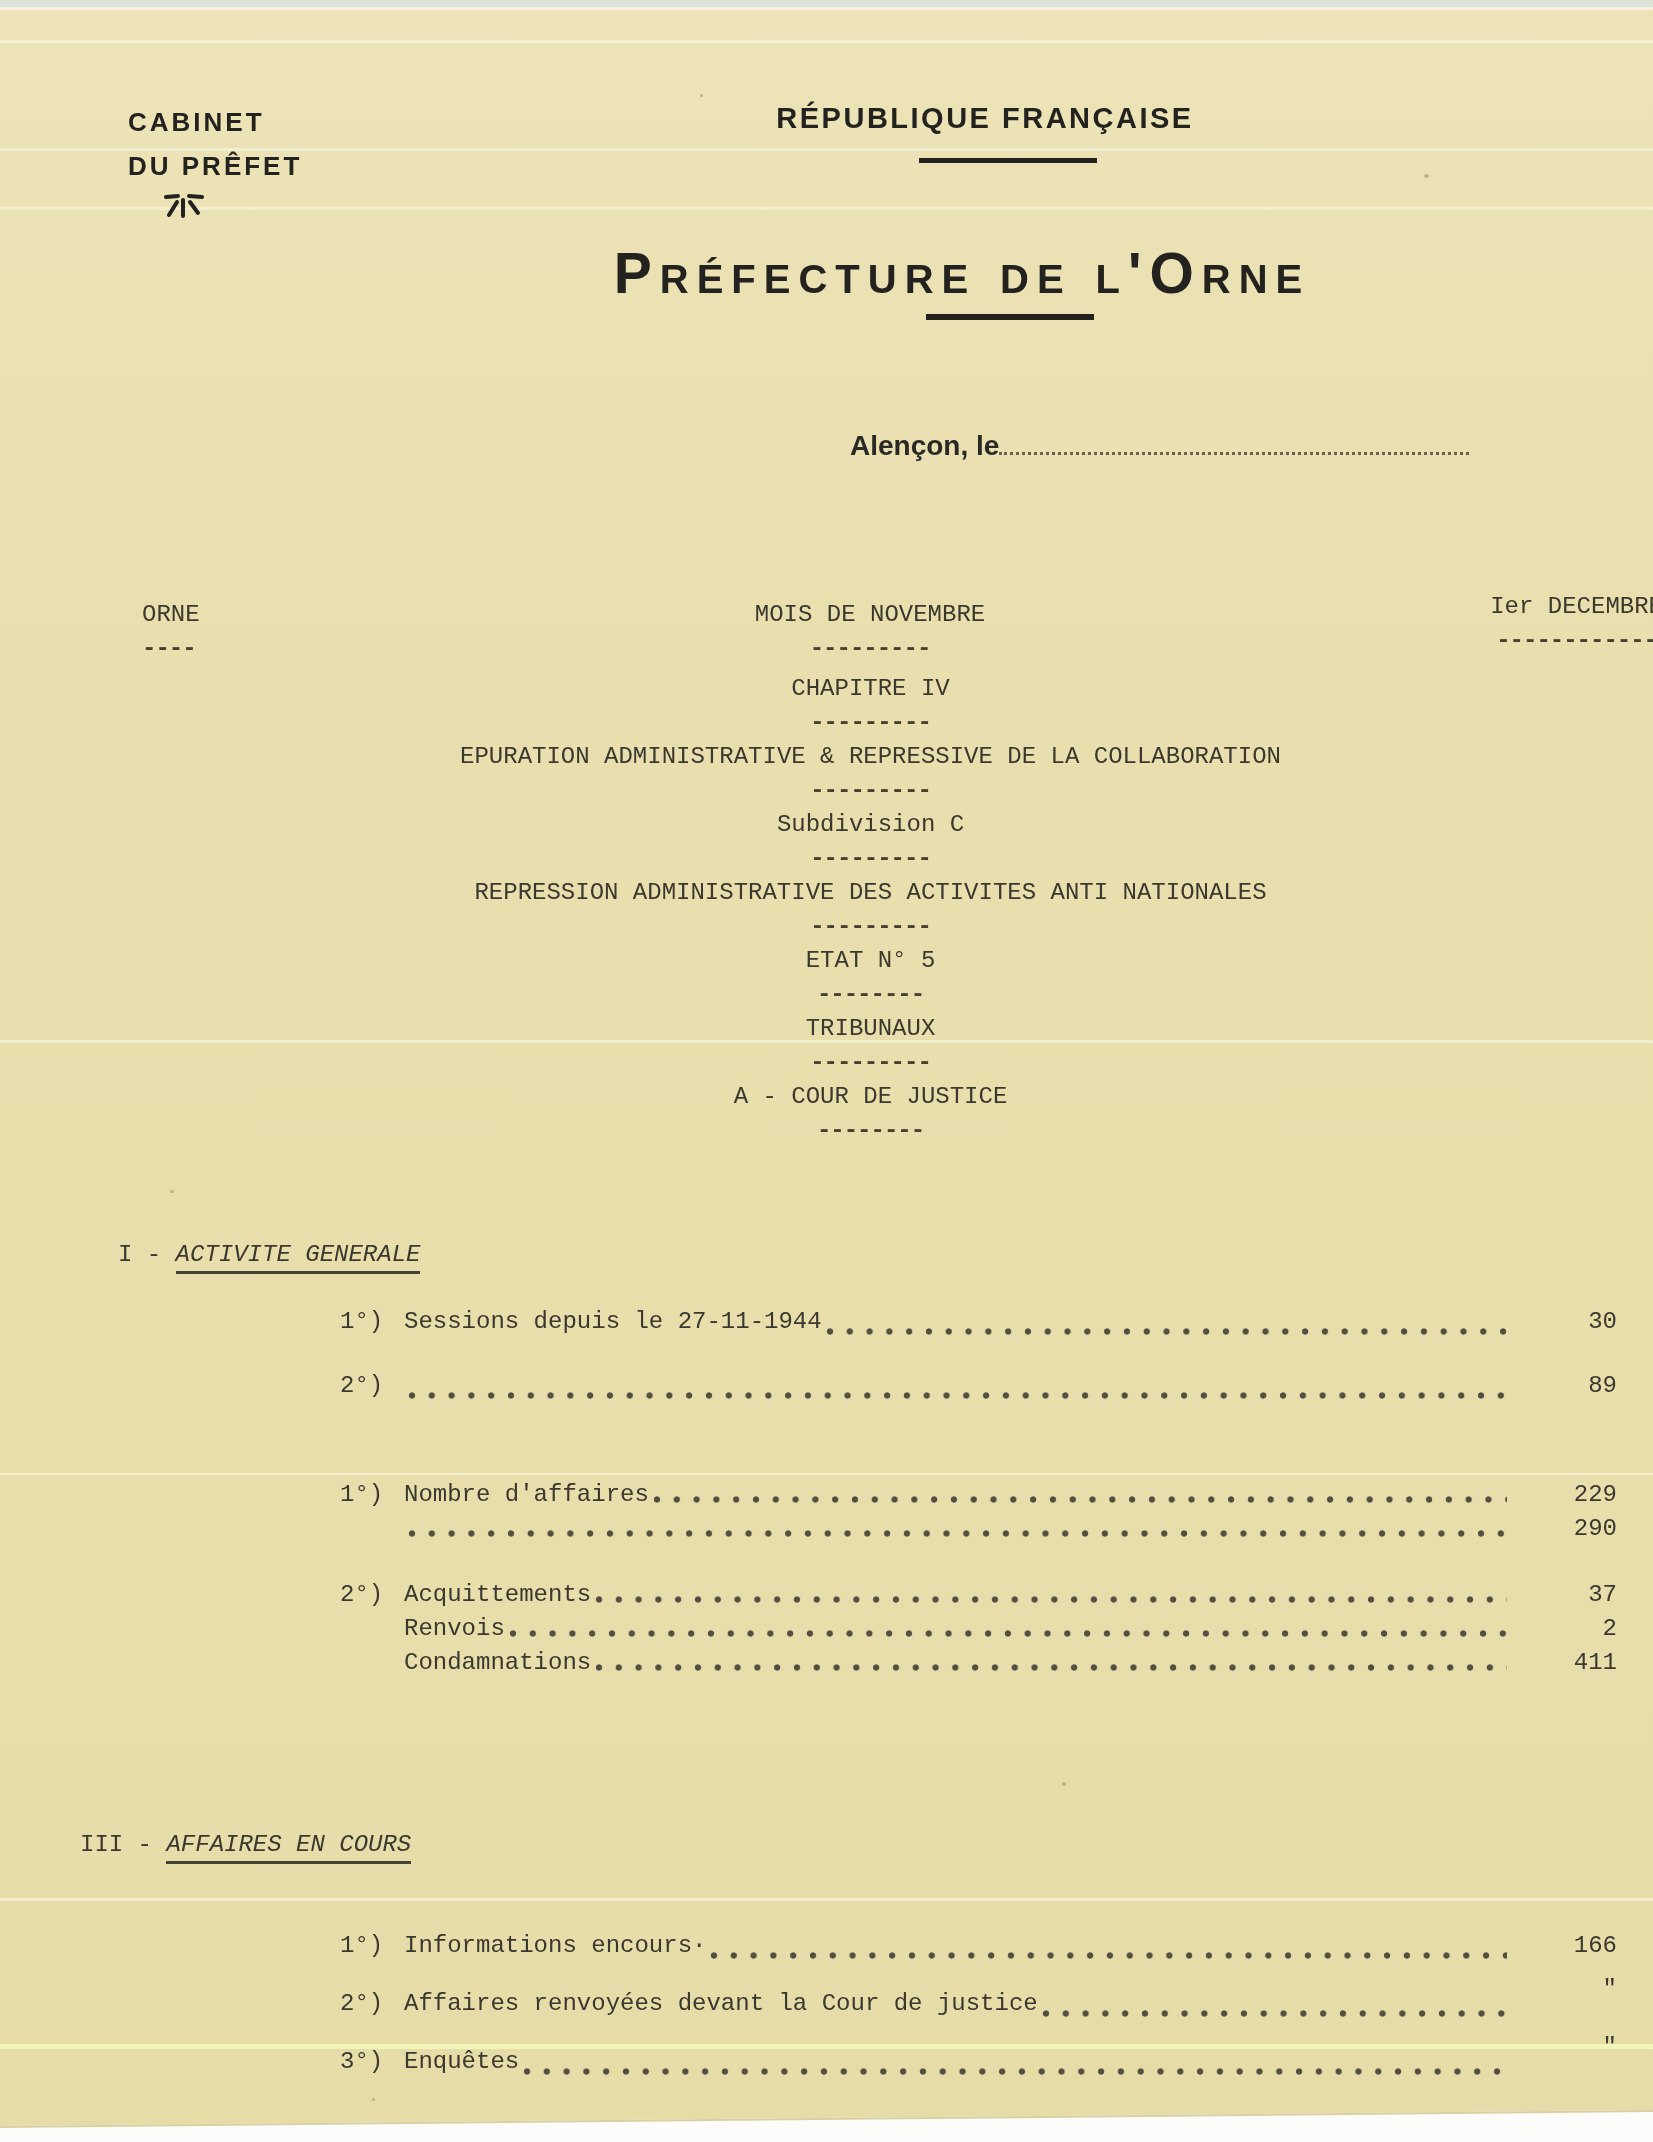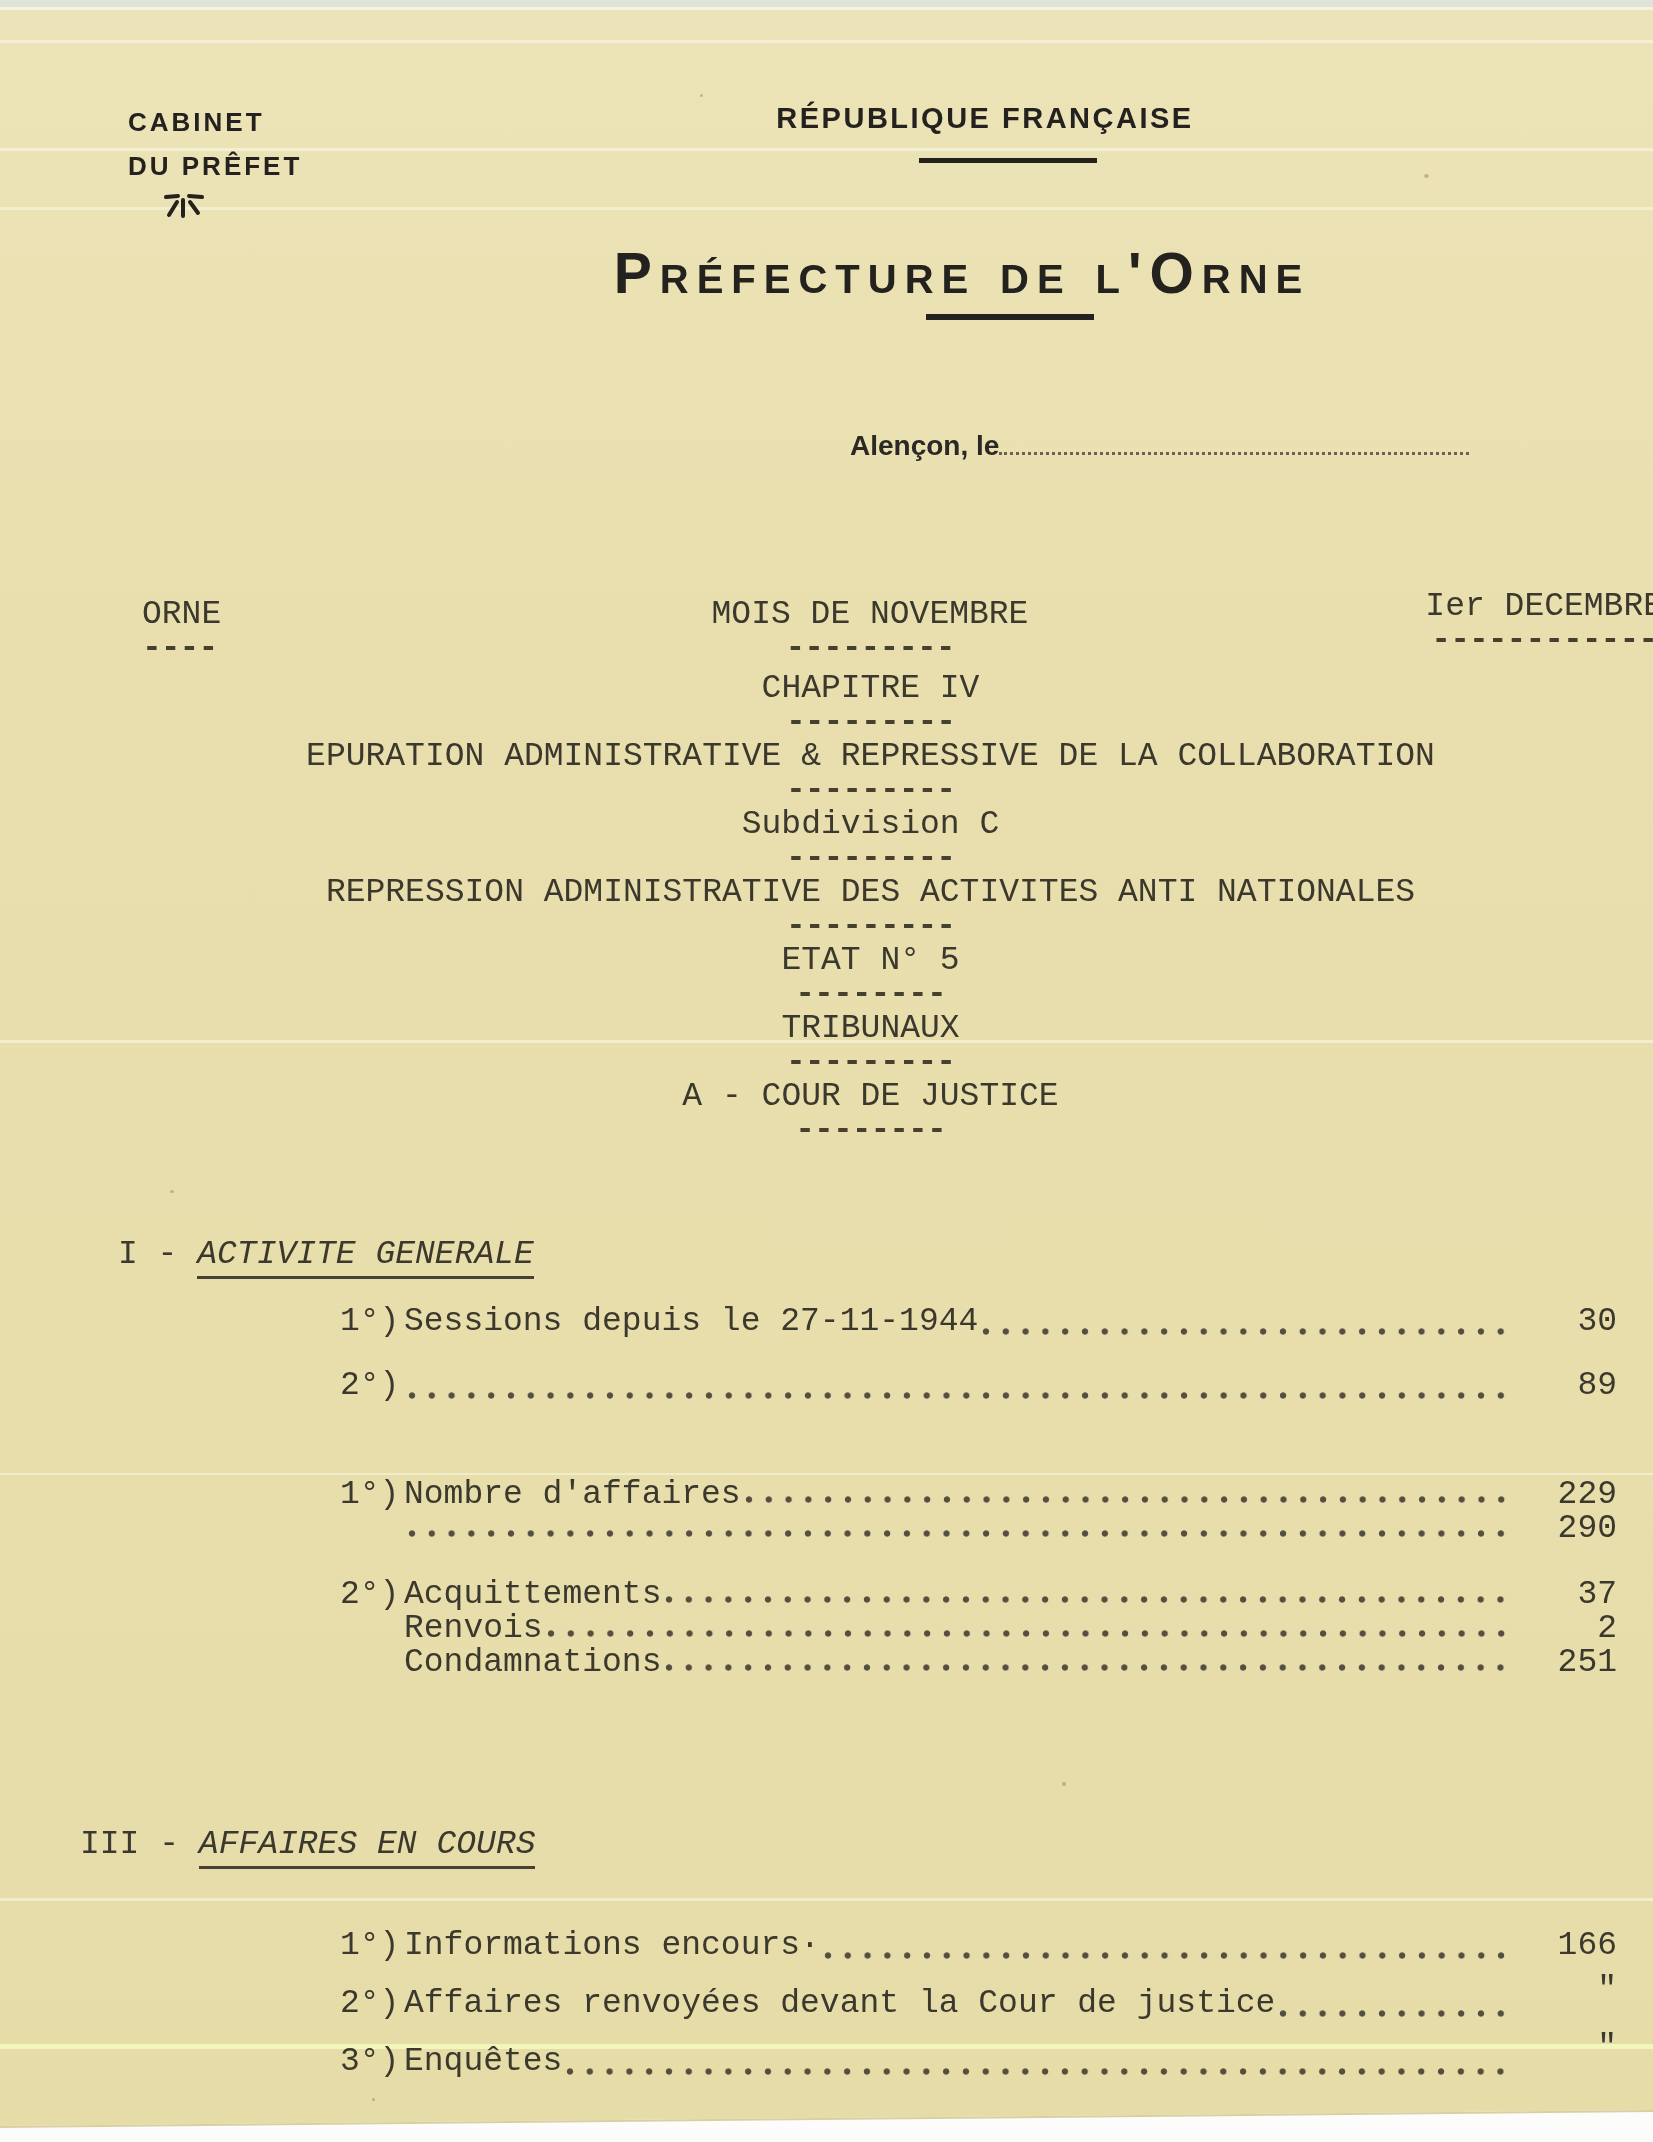--- a/index.html
+++ b/index.html
@@ -58,21 +58,21 @@
     color:#2a2925;font-weight:bold;font-size:28px;white-space:nowrap;
   }
   .dotted-rule{
     display:inline-block;width:470px;height:20px;
     border-bottom:3px dotted rgba(60,56,46,.75);
   }
 
   
   .typed{
     font-family:"Liberation Mono","DejaVu Sans Mono",monospace;
-    color:#3b382d;font-size:33px;
+    color:#3b382d;font-size:24px;
   }
   .dashes{letter-spacing:-1px;font-weight:bold;color:#44412f;}
   .orne-col{position:absolute;left:142px;top:598px;line-height:34px;}
   .month-col{position:absolute;left:870px;top:598px;transform:translateX(-50%);text-align:center;line-height:34px;white-space:nowrap;}
   .date-col{position:absolute;right:-10px;top:590px;text-align:center;line-height:34px;white-space:nowrap;}
   .typed-lines{
     position:absolute;top:672px;left:44px;width:1653px;
     text-align:center;line-height:34px;white-space:nowrap;
   }
   
@@ -215,21 +215,21 @@
         <div class="item-row">
           <span class="item-num"> </span>
           <span class="item-label">Renvois</span>
           <span class="leader"></span>
           <span class="item-value">2</span>
         </div>
         <div class="item-row">
           <span class="item-num"> </span>
           <span class="item-label">Condamnations</span>
           <span class="leader"></span>
-          <span class="item-value">251</span>
+          <span class="item-value">411</span>
         </div>
       </div>
       <div class="typed section sec-2">
         <div class="sec-heading"><span>III - </span><span class="sec-title">AFFAIRES EN COURS</span></div>
         <div class="item-row">
           <span class="item-num">1°)</span>
           <span class="item-label">Informations encours·</span>
           <span class="leader"></span>
           <span class="item-value">166</span>
         </div>

